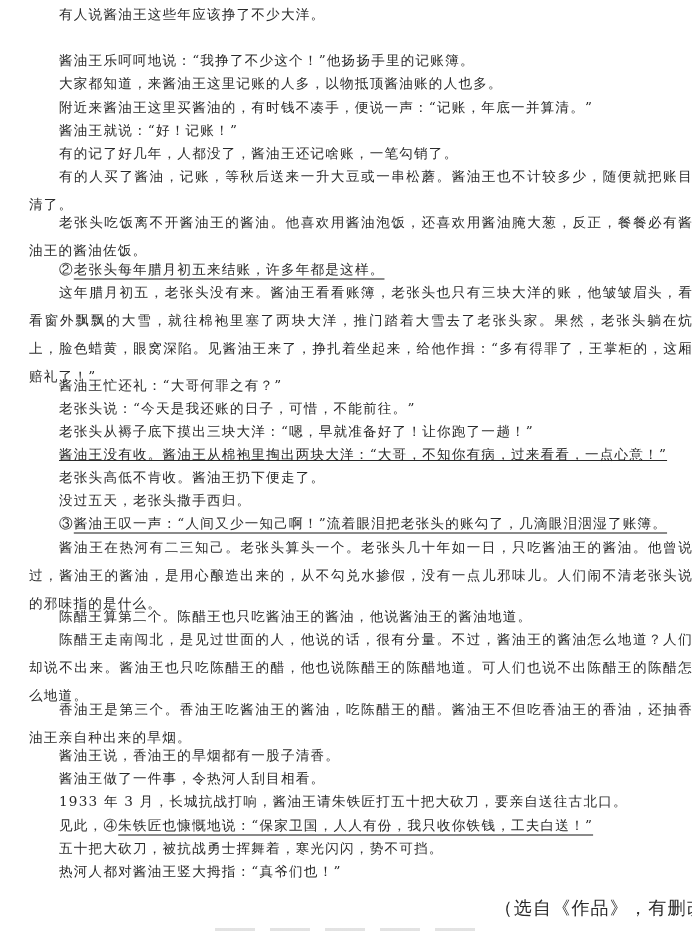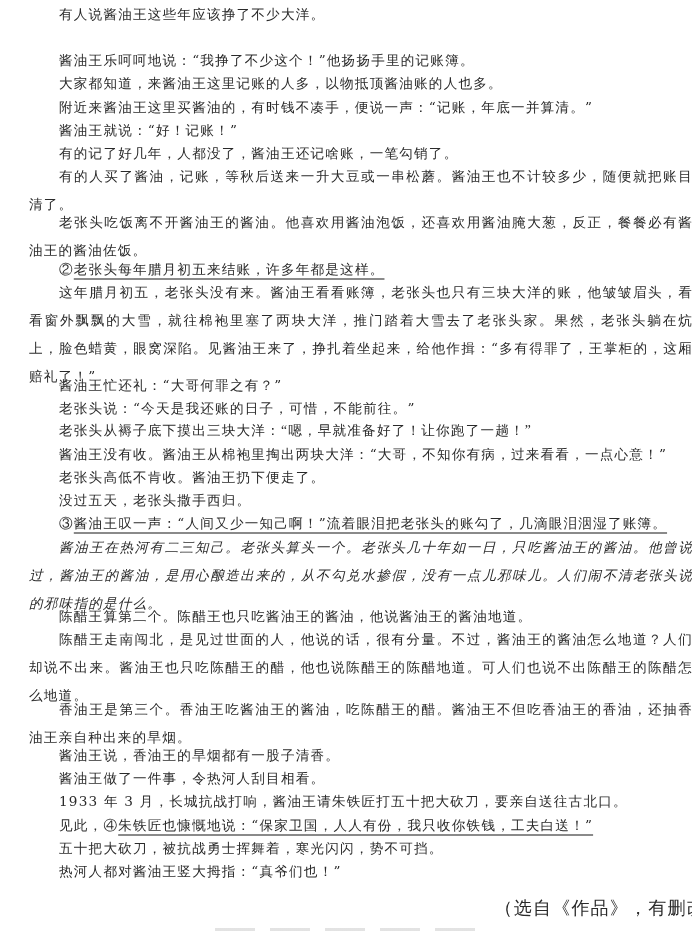--- a/index.html
+++ b/index.html
@@ -72,28 +72,28 @@
   <div class="para" style="top: 115.789px;">酱油王就说：“好！记账！”</div>
   <div class="para" style="top: 138.947px;">有的记了好几年，人都没了，酱油王还记啥账，一笔勾销了。</div>
   <div class="para" style="top: 162.105px;">有的人买了酱油，记账，等秋后送来一升大豆或一串松蘑。酱油王也不计较多少，随便就把账目清了。</div>
   <div class="para" style="top: 208.421px;">老张头吃饭离不开酱油王的酱油。他喜欢用酱油泡饭，还喜欢用酱油腌大葱，反正，餐餐必有酱油王的酱油佐饭。</div>
 
   <div class="para" style="top: 254.737px;"><span>②</span><span class="ul">老张头每年腊月初五来结账，许多年都是这样。</span></div>
 
   <div class="para" style="top: 277.895px;">这年腊月初五，老张头没有来。酱油王看看账簿，老张头也只有三块大洋的账，他皱皱眉头，看看窗外飘飘的大雪，就往棉袍里塞了两块大洋，推门踏着大雪去了老张头家。果然，老张头躺在炕上，脸色蜡黄，眼窝深陷。见酱油王来了，挣扎着坐起来，给他作揖：“多有得罪了，王掌柜的，这厢赔礼了！”</div>
   <div class="para" style="top: 370.526px;">酱油王忙还礼：“大哥何罪之有？”</div>
   <div class="para" style="top: 393.684px;">老张头说：“今天是我还账的日子，可惜，不能前往。”</div>
-  <div class="para" style="top: 416.842px; font-family: Liberation Serif, serif;">老张头从褥子底下摸出三块大洋：“嗯，早就准备好了！让你跑了一趟！”</div>
-  <div class="para" style="top: 440px;">酱油王没有收。酱油王从棉袍里掏出两块大洋：“大哥，不知你有病，过来看看，一点心意！”</div>
+  <div class="para" style="top: 416.842px;">老张头从褥子底下摸出三块大洋：“嗯，早就准备好了！让你跑了一趟！”</div>
+  <div class="para" style="top: 440px; text-decoration: underline;">酱油王没有收。酱油王从棉袍里掏出两块大洋：“大哥，不知你有病，过来看看，一点心意！”</div>
   <div class="para" style="top: 463.158px;">老张头高低不肯收。酱油王扔下便走了。</div>
   <div class="para" style="top: 486.316px;">没过五天，老张头撒手西归。</div>
 
   <div class="para" style="top: 509.474px;"><span>③</span><span class="ul">酱油王叹一声：“人间又少一知己啊！”流着眼泪把老张头的账勾了，几滴眼泪洇湿了账簿。</span></div>
 
-  <div class="para" style="top: 532.632px; font-style: italic;">酱油王在热河有二三知己。老张头算头一个。老张头几十年如一日，只吃酱油王的酱油。他曾说过，酱油王的酱油，是用心酿造出来的，从不勾兑水掺假，没有一点儿邪味儿。人们闹不清老张头说的邪味指的是什么。</div>
+  <div class="para" style="top: 532.632px;">酱油王在热河有二三知己。老张头算头一个。老张头几十年如一日，只吃酱油王的酱油。他曾说过，酱油王的酱油，是用心酿造出来的，从不勾兑水掺假，没有一点儿邪味儿。人们闹不清老张头说的邪味指的是什么。</div>
   <div class="para" style="top: 602.105px;">陈醋王算第二个。陈醋王也只吃酱油王的酱油，他说酱油王的酱油地道。</div>
   <div class="para" style="top: 625.263px;">陈醋王走南闯北，是见过世面的人，他说的话，很有分量。不过，酱油王的酱油怎么地道？人们却说不出来。酱油王也只吃陈醋王的醋，他也说陈醋王的陈醋地道。可人们也说不出陈醋王的陈醋怎么地道。</div>
   <div class="para" style="top: 694.737px;">香油王是第三个。香油王吃酱油王的酱油，吃陈醋王的醋。酱油王不但吃香油王的香油，还抽香油王亲自种出来的旱烟。</div>
   <div class="para" style="top: 764.211px;">酱油王做了一件事，令热河人刮目相看。</div>
   <div class="para" style="top: 741.053px;">酱油王说，香油王的旱烟都有一股子清香。</div>
   <div class="para" style="top: 787.368px;">1933 年 3 月，长城抗战打响，酱油王请朱铁匠打五十把大砍刀，要亲自送往古北口。</div>
 
   <div class="para" style="top: 810.526px;"><span>见此，</span><span>④</span><span class="ul">朱铁匠也慷慨地说：“保家卫国，人人有份，我只收你铁钱，工夫白送！”</span></div>
 
   <div class="para" style="top: 833.684px;">五十把大砍刀，被抗战勇士挥舞着，寒光闪闪，势不可挡。</div>

